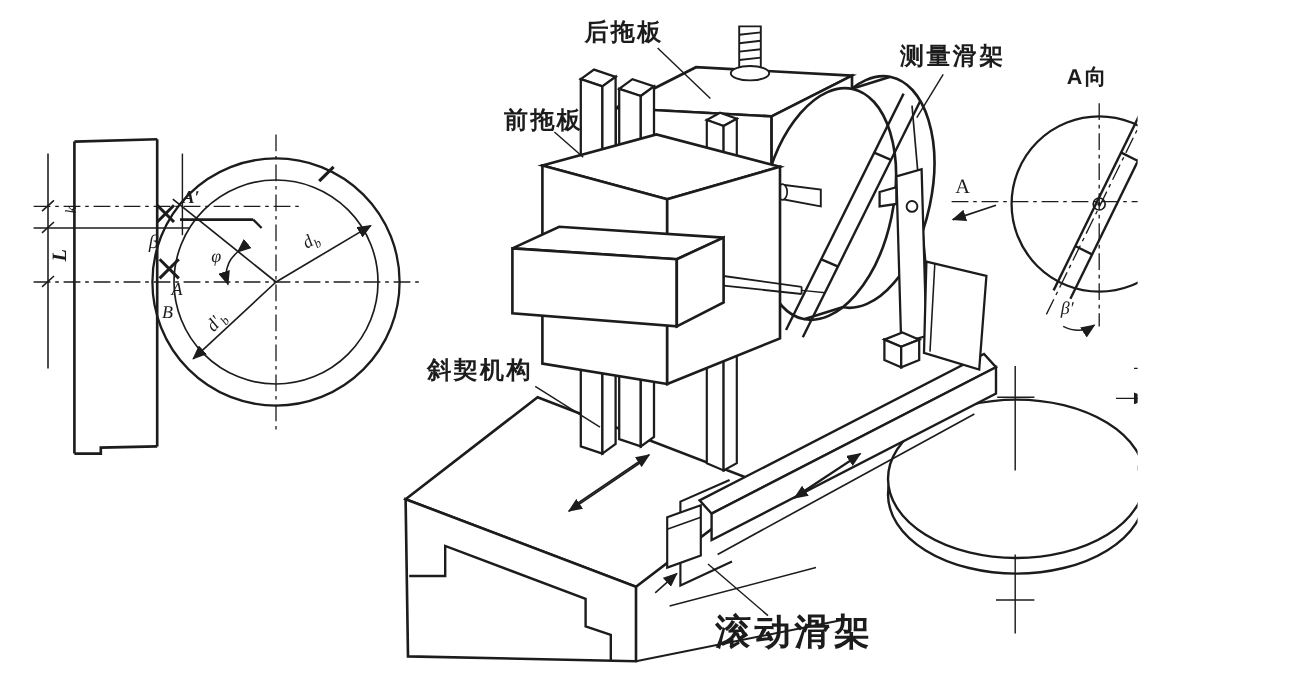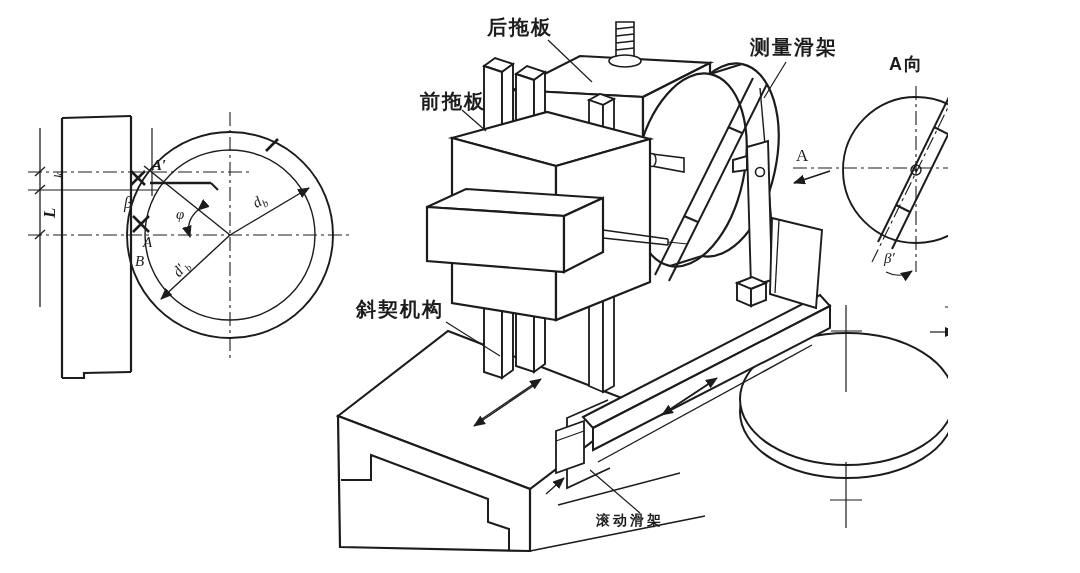--- a/index.html
+++ b/index.html
@@ -2,21 +2,21 @@
 <html><head>
 <meta charset="utf-8">
 <style>
   html,body{margin:0;padding:0;background:#ffffff;}
   .canvas{position:relative;width:948px;height:573px;background:#fff;overflow:hidden;
           font-family:"Liberation Sans",sans-serif;color:#1c1c1c;}
   .canvas svg{position:absolute;left:0;top:0;}
   .lbl{position:absolute;white-space:nowrap;color:#1c1c1c;line-height:1;}
   .cjk{font-family:"Liberation Sans","DejaVu Sans",sans-serif;font-weight:700;
        font-size:20px;letter-spacing:2px;}
-  .cjk-big{font-size:14px;letter-spacing:3px;text-align:center;}
+  .cjk-big{font-size:30px;letter-spacing:3px;text-align:center;}
   .ser{font-family:"Liberation Serif","DejaVu Serif",serif;}
   .it{font-style:italic;}
   .rot{transform-origin:0 0;}
   sub{font-size:70%;}
 </style>
 </head>
 <body>
 
 <div class="canvas">
 

